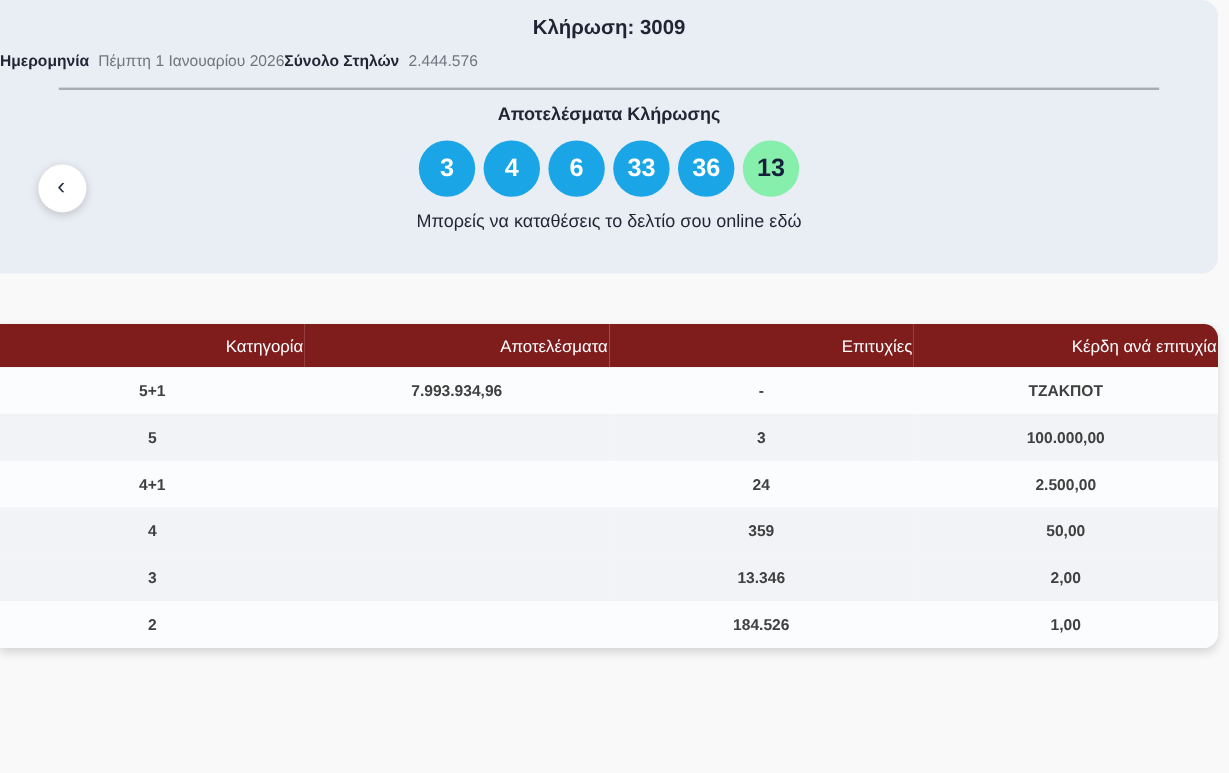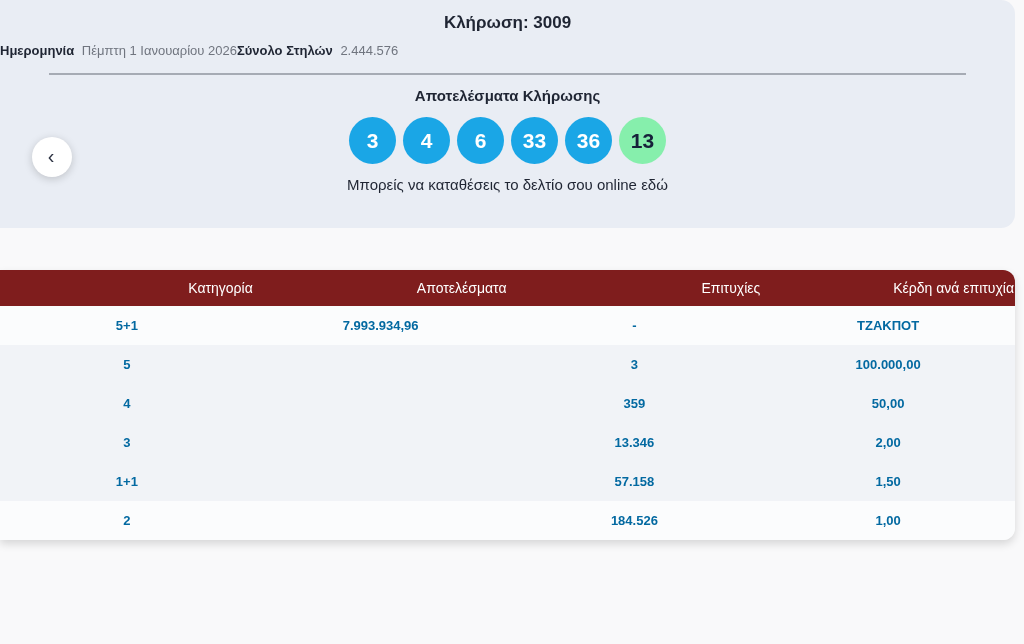--- a/index.html
+++ b/index.html
@@ -70,21 +70,21 @@
     border-radius:0 12px 12px 0; overflow:hidden;
     box-shadow:0 4px 8px rgba(0,0,0,0.14);
   }
   table { width:100%; border-collapse:collapse; table-layout:fixed; }
   thead th {
     background:#7f1d1d; color:#FFFFFF;
     height:34px; font-size:14px; font-weight:normal; text-align:right;
   }
   tbody td {
     height:37px; font-size:13px; font-weight:bold;
-    color:#0369a1; text-align:center;
+    color:#404040; text-align:center;
   }
   tr.odd  { background:#FBFCFD; }
   tr.even { background:#F1F3F7; }
 </style>
 </head>
 <body>
 
 <section class="card">
   <div class="card-title">Κλήρωση: 3009</div>
 
@@ -135,38 +135,38 @@
           <td>7.993.934,96</td>
           <td>-</td>
           <td>ΤΖΑΚΠΟΤ</td>
         </tr>
         <tr class="even">
           <td>5</td>
           <td></td>
           <td>3</td>
           <td>100.000,00</td>
         </tr>
+        <tr class="odd">
+          <td>4+1</td>
+          <td></td>
+          <td>24</td>
+          <td>2.500,00</td>
+        </tr>
         <tr class="even">
           <td>4</td>
           <td></td>
           <td>359</td>
           <td>50,00</td>
         </tr>
         <tr class="even">
           <td>3</td>
           <td></td>
           <td>13.346</td>
           <td>2,00</td>
         </tr>
-        <tr class="even">
-          <td>1+1</td>
-          <td></td>
-          <td>57.158</td>
-          <td>1,50</td>
-        </tr>
         <tr class="odd">
           <td>2</td>
           <td></td>
           <td>184.526</td>
           <td>1,00</td>
         </tr>
       </tbody>
   </table>
 </section>
 

